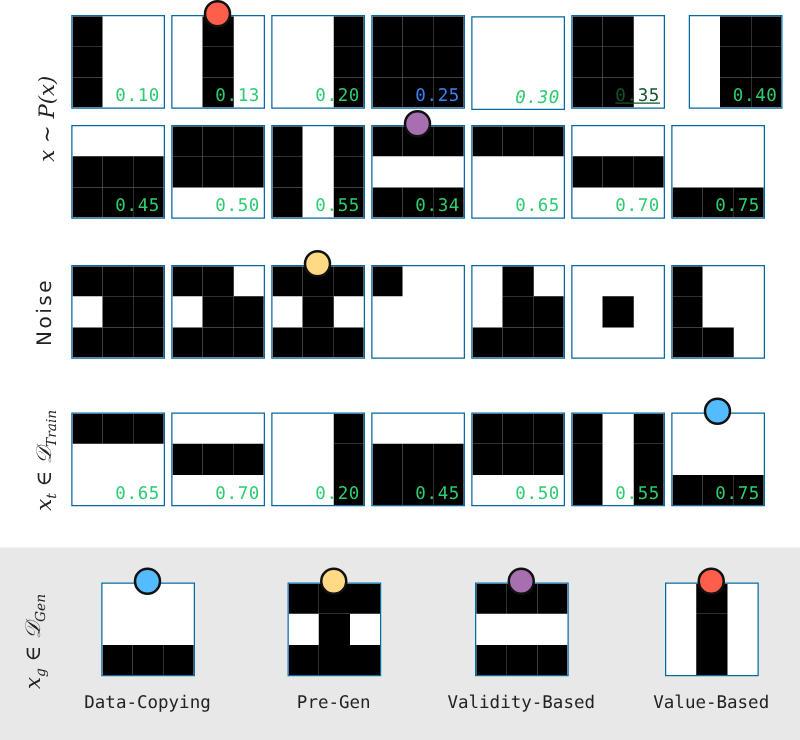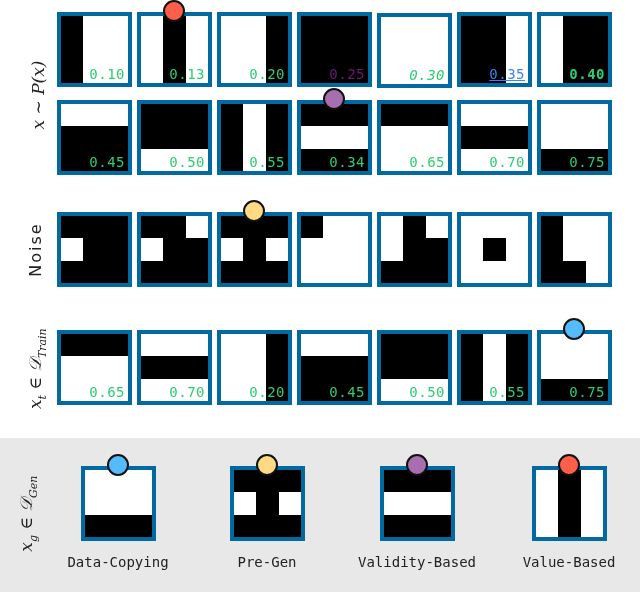--- a/index.html
+++ b/index.html
@@ -1,17 +1,17 @@
 <!DOCTYPE html>
 <html><head>
 <meta charset="utf-8">
 <style>
   html, body { margin:0; padding:0; background:#ffffff; }
   body { width:640px; height:592px; position:relative; overflow:hidden; font-family:"DejaVu Sans", sans-serif; }
-  .tile { position:absolute; width:75px; height:75px; border:4px solid #0369a1; box-sizing:border-box; background:#fff; overflow:hidden; }
+  .tile { position:absolute; width:75px; height:75px; border:1px solid #0369a1; box-sizing:border-box; background:#fff; overflow:hidden; }
   .tile .cell { position:absolute; width:33.34%; height:33.34%; }
   .tile .cell.b { background:#000; }
   .tile .val { position:absolute; right:3px; bottom:1px; font-family:"DejaVu Sans Mono", monospace; font-size:14px; color:#2ecc71; letter-spacing:0.5px; line-height:16px; }
   .dot { position:absolute; width:22px; height:22px; border-radius:50%; border:2px solid #111; box-sizing:border-box; z-index:3; }
   .rowlabel { position:absolute; transform:rotate(-90deg); transform-origin:center center; white-space:nowrap; color:#222; }
   .rowlabel.math { font-family:"DejaVu Serif", serif; font-style:italic; font-size:17px; }
   .rowlabel.plain { font-family:"DejaVu Sans", sans-serif; font-size:16px; letter-spacing:2px; }
   .panel { position:absolute; left:0; top:438px; width:640px; height:154px; background:#e8e8e8; }
   .method-label { position:absolute; font-family:"DejaVu Sans Mono", monospace; font-size:14px; color:#222; text-align:center; width:150px; }
   sub { font-size:11px; }
@@ -47,35 +47,35 @@
       <div class="tile" style="left: 297px; top: 12px;">
         <div class="cell b" style="left: 0%; top: 0%;"></div>
         <div class="cell b" style="left: 33.33%; top: 0%;"></div>
         <div class="cell b" style="left: 66.66%; top: 0%;"></div>
         <div class="cell b" style="left: 0%; top: 33.33%;"></div>
         <div class="cell b" style="left: 33.33%; top: 33.33%;"></div>
         <div class="cell b" style="left: 66.66%; top: 33.33%;"></div>
         <div class="cell b" style="left: 0%; top: 66.66%;"></div>
         <div class="cell b" style="left: 33.33%; top: 66.66%;"></div>
         <div class="cell b" style="left: 66.66%; top: 66.66%;"></div>
-        <span class="val" style="color: #701a75;">0.25</span>
+        <span class="val" style="color: #3b82f6;">0.25</span>
       </div>
       <div class="tile" style="left: 377px; top: 13px; font-style: italic;">
         <span class="val" style="color: rgb(46, 204, 113);">0.30</span>
       </div>
       <div class="tile" style="left: 457px; top: 12px;">
         <div class="cell b" style="left: 0%; top: 0%;"></div>
         <div class="cell b" style="left: 33.33%; top: 0%;"></div>
         <div class="cell b" style="left: 0%; top: 33.33%;"></div>
         <div class="cell b" style="left: 33.33%; top: 33.33%;"></div>
         <div class="cell b" style="left: 0%; top: 66.66%;"></div>
         <div class="cell b" style="left: 33.33%; top: 66.66%;"></div>
-        <span class="val" style="color: #3b82f6; text-decoration: underline;">0.35</span>
-      </div>
-      <div class="tile" style="left: 537px; top: 12px; font-weight: bold;">
+        <span class="val" style="color: #14532d; text-decoration: underline;">0.35</span>
+      </div>
+      <div class="tile" style="left: 551px; top: 12px;">
         <div class="cell b" style="left: 33.33%; top: 0%;"></div>
         <div class="cell b" style="left: 66.66%; top: 0%;"></div>
         <div class="cell b" style="left: 33.33%; top: 33.33%;"></div>
         <div class="cell b" style="left: 66.66%; top: 33.33%;"></div>
         <div class="cell b" style="left: 33.33%; top: 66.66%;"></div>
         <div class="cell b" style="left: 66.66%; top: 66.66%;"></div>
         <span class="val" style="color: rgb(46, 204, 113);">0.40</span>
       </div>
     </div>
   <div id="grid-dist2">

